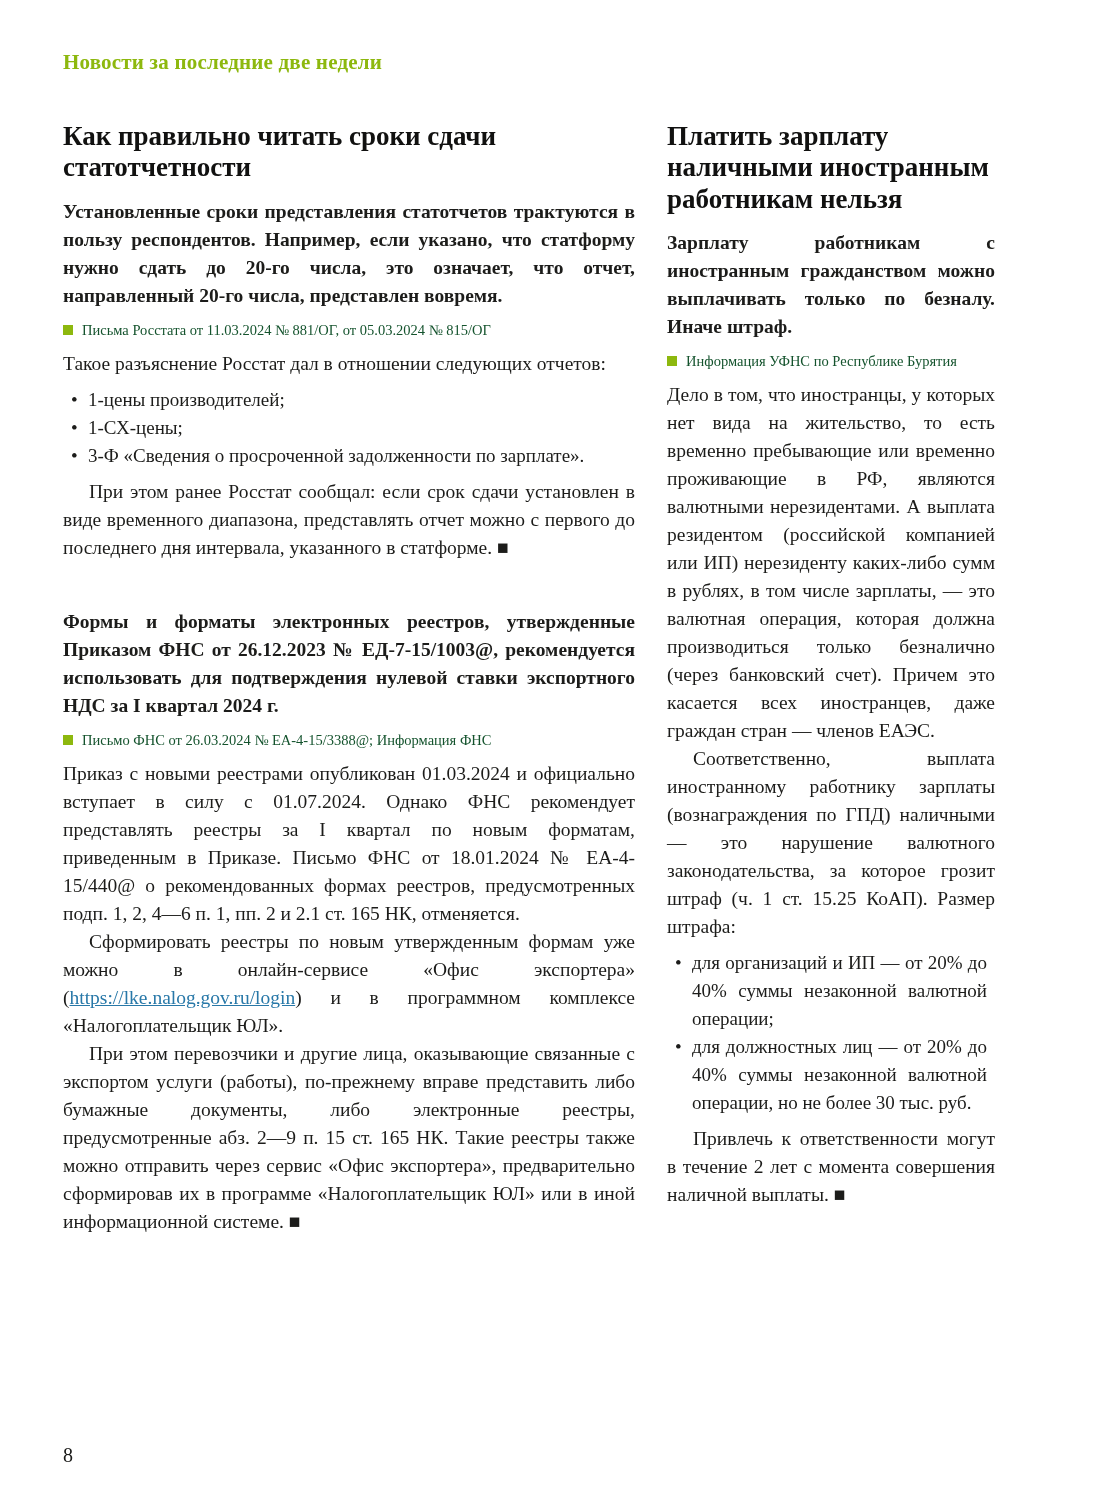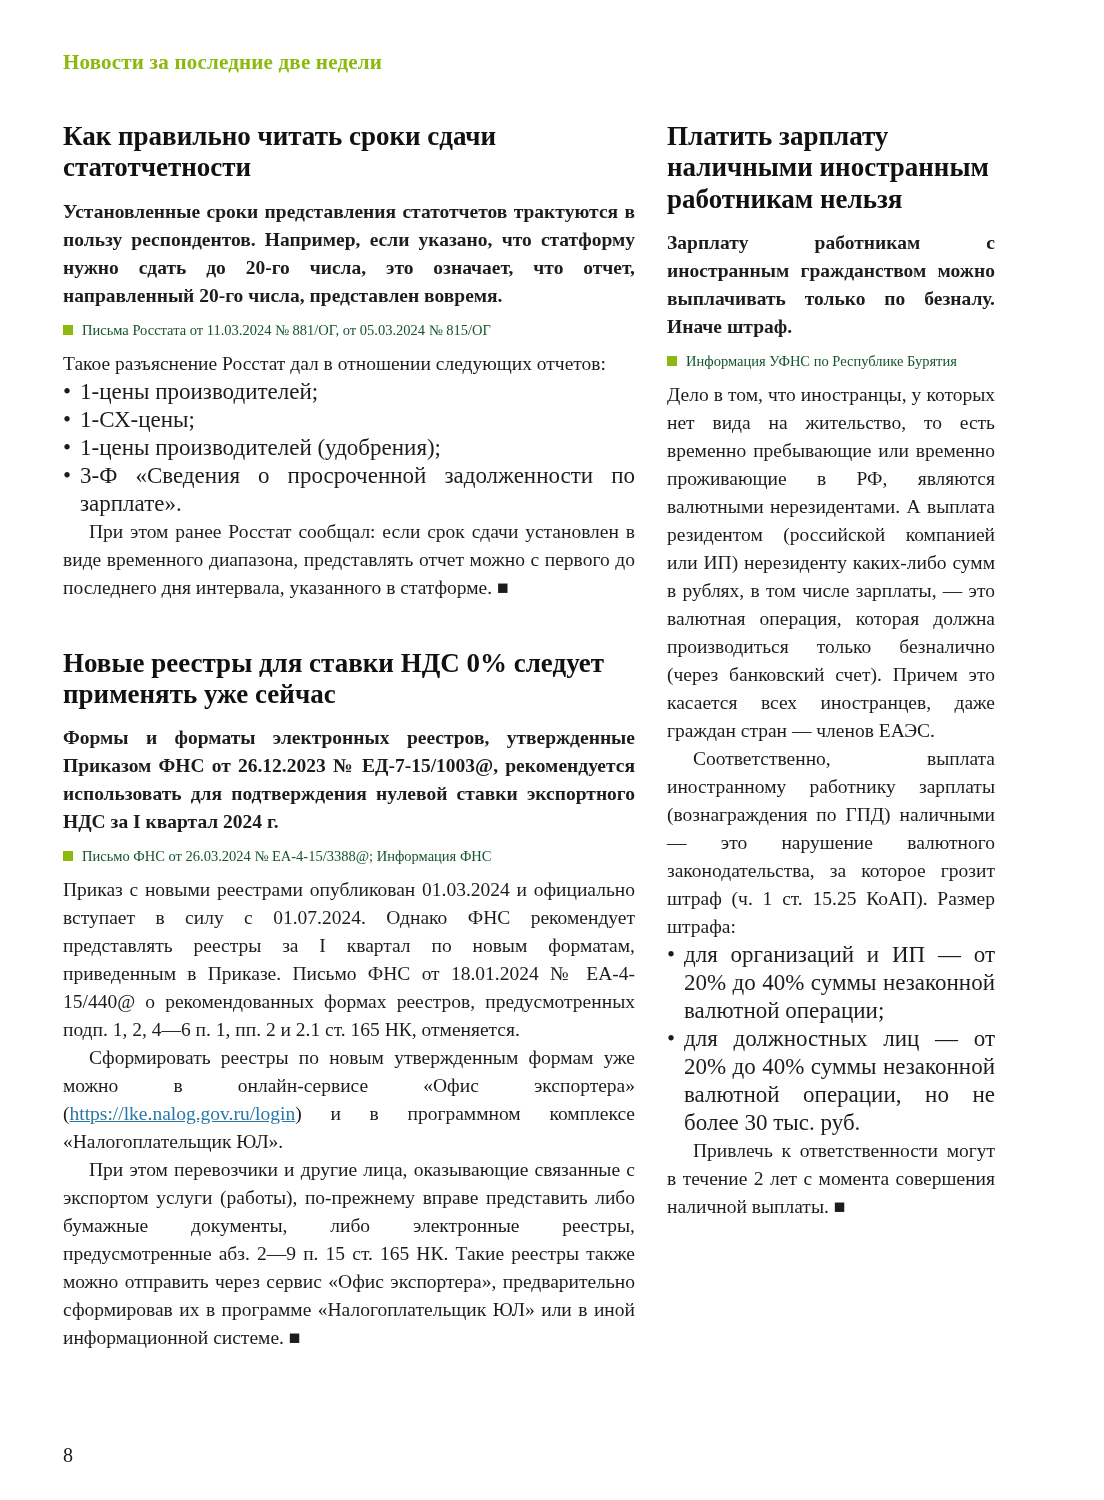--- a/index.html
+++ b/index.html
@@ -61,23 +61,23 @@
   }
   .source .sq {
     flex: none;
     width: 10px;
     height: 10px;
     margin-top: 4px;
     background: #8db80e;
   }
   ul.bullets {
     list-style: none;
-    margin: 0;
+    margin: 8px;
     padding: 0;
-    font-size: 23px;
+    font-size: 19px;
     line-height: 28px;
     text-align: justify;
     hyphens: auto;
   }
   ul.bullets li {
     position: relative;
     padding-left: 17px;
   }
   ul.bullets li::before {
     content: "\2022";
@@ -125,30 +125,28 @@
             <div class="source">
               <span class="sq"></span>
               <span>Письма Росстата от 11.03.2024 № 881/ОГ, от 05.03.2024 № 815/ОГ</span>
             </div>
             <p class="body-text">Такое разъяснение Росстат дал в отношении следующих отчетов:</p>
           </div>
           <div>
             <ul class="bullets">
               <li>1-цены производителей;</li>
               <li>1-СХ-цены;</li>
-              <li>1-цены производителей (удобрения);</li>
               <li>3-Ф «Сведения о просроченной задолженности по зарплате».</li>
             </ul>
             <p class="body-text indent">При этом ранее Росстат сообщал: если срок сдачи установлен в виде временного диапазона, представлять отчет можно с первого до последнего дня интервала, указанного в статформе. ■</p>
           </div>
         </div>
       </section>
 
       <section class="article2">
-        <h2>Новые реестры для ставки НДС 0% следует применять уже сейчас</h2>
         <p class="lead">Формы и форматы электронных реестров, утвержденные Приказом ФНС от 26.12.2023 № ЕД-7-15/1003@, рекомендуется использовать для подтверждения нулевой ставки экспортного НДС за I квартал 2024 г.</p>
         <div class="source">
           <span class="sq"></span>
           <span>Письмо ФНС от 26.03.2024 № ЕА-4-15/3388@; Информация ФНС</span>
         </div>
         <p class="body-text">Приказ с новыми реестрами опубликован 01.03.2024 и официально вступает в силу с 01.07.2024. Однако ФНС рекомендует представлять реестры за I квартал по новым форматам, приведенным в Приказе. Письмо ФНС от 18.01.2024 № ЕА-4-15/440@ о рекомендованных формах реестров, предусмотренных подп. 1, 2, 4—6 п. 1, пп. 2 и 2.1 ст. 165 НК, отменяется.</p>
         <p class="body-text indent">
           <span>Сформировать реестры по новым утвержденным формам уже можно в онлайн-сервисе «Офис экспортера» (</span><a class="link">https://lke.nalog.gov.ru/login</a><span>) и в программном комплексе «Налогоплательщик ЮЛ».</span>
         </p>
         <p class="body-text indent">При этом перевозчики и другие лица, оказывающие связанные с экспортом услуги (работы), по-прежнему вправе представить либо бумажные документы, либо электронные реестры, предусмотренные абз. 2—9 п. 15 ст. 165 НК. Такие реестры также можно отправить через сервис «Офис экспортера», предварительно сформировав их в программе «Налогоплательщик ЮЛ» или в иной информационной системе. ■</p>

